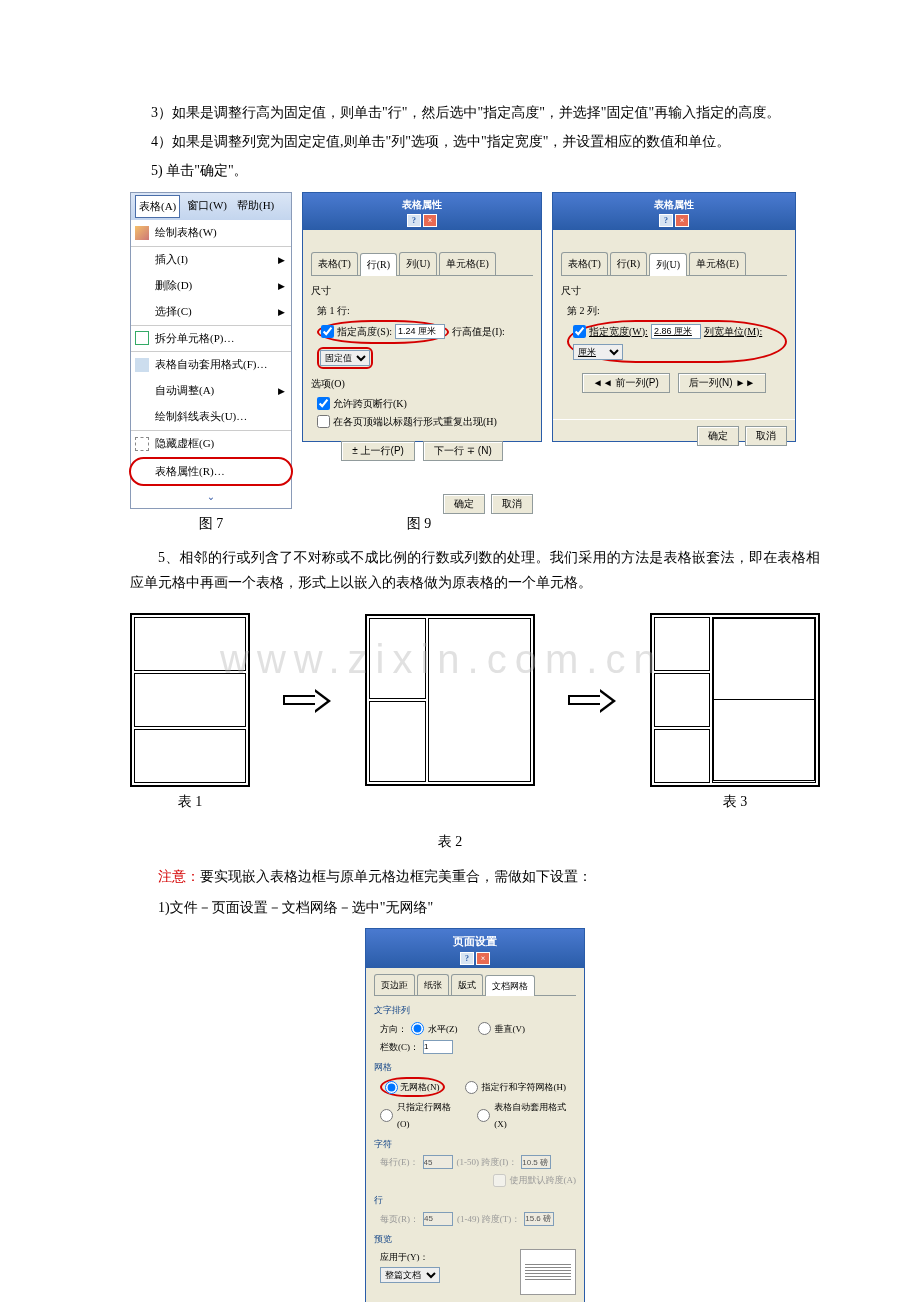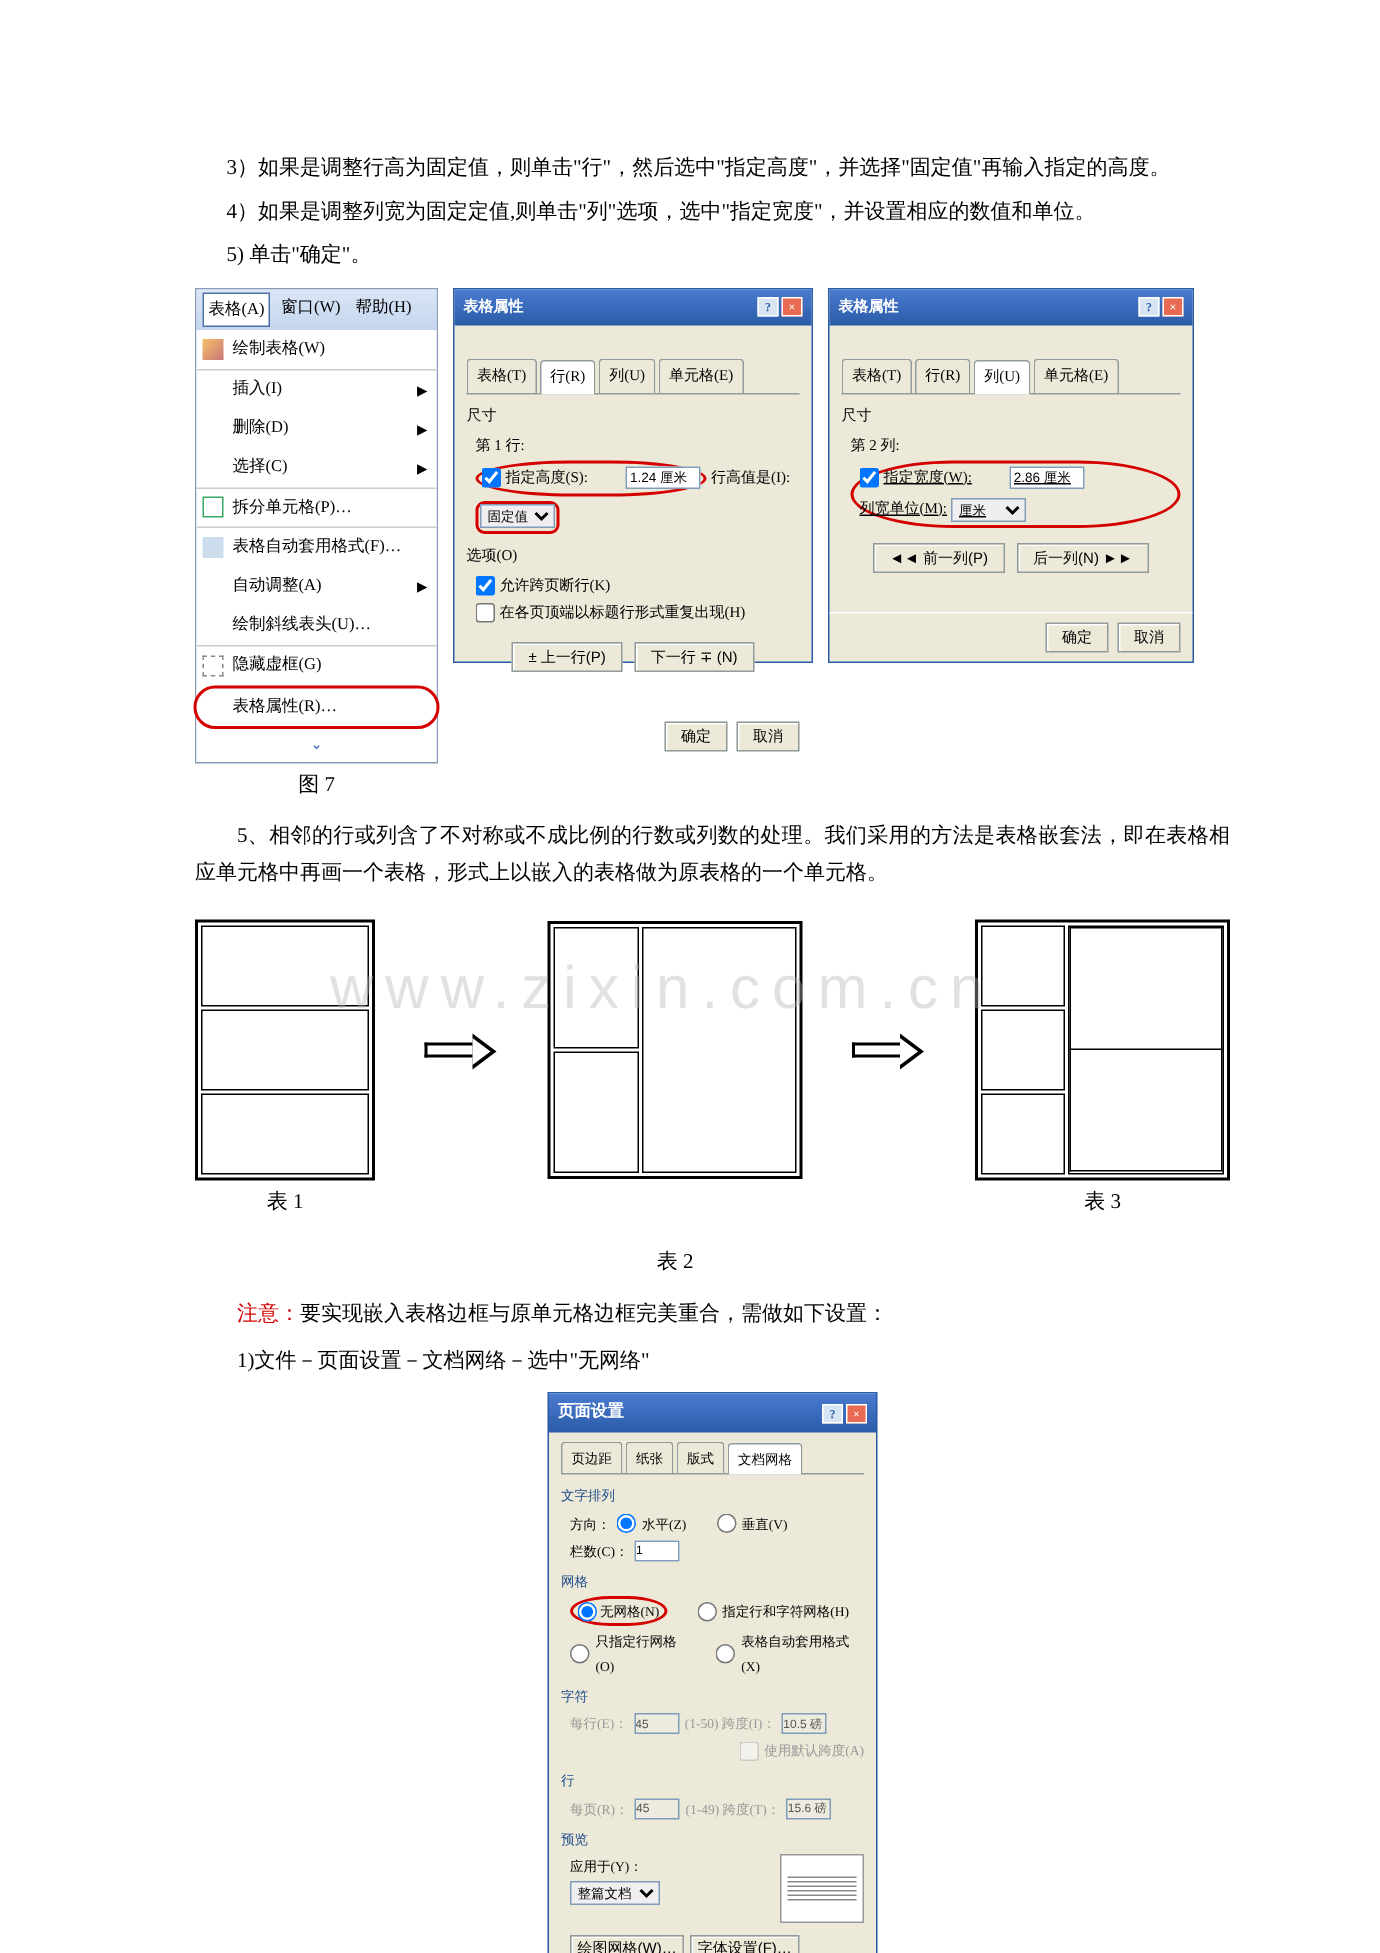--- a/index.html
+++ b/index.html
@@ -37,32 +37,32 @@
   .mi { display:flex; align-items:center; padding:3px 6px 3px 24px; border-bottom:0; position:relative; }
   .mi.sep { border-top:1px solid #ccc; }
   .mi .arrow { position:absolute; right:6px; font-size:9px; }
   .mi .ico { position:absolute; left:4px; width:14px; height:14px; }
   .circled { border:2px solid #d40000; border-radius:18px; margin:0 -2px; }
   .expand7 { text-align:center; color:#3a5ea9; font-size:10px; padding:2px; }
 
   
   .dlg { border:1px solid #2a5ca8; background:#ece9d8; font-size:10px; width:240px; display:flex; flex-direction:column; }
   .dlg9 { width:244px; }
-  .dlg-title { background:linear-gradient(#4a7ad0,#2a5ca8); color:#fff; padding:3px 6px; font-weight:bold; display:flex; justify-content:space-between; align-items:center; }
+  .dlg-title { background:linear-gradient(#4a7ad0,#2a5ca8); color:#fff; padding:3px 6px; font-weight:bold; display:flex; justify-content:flex-end; align-items:center;flex-direction:column; }
   .dlg-title .wbtns { display:flex; gap:2px; }
   .dlg-title .wbtn { width:14px; height:13px; background:#d7e4f2; border:1px solid #fff; font-size:8px; text-align:center; line-height:11px; color:#2a5ca8; }
   .dlg-title .wbtn.close { background:#e86a52; color:#fff; }
   .dlg-body { padding:22px 8px; flex:1; }
   .tabs { display:flex; border-bottom:1px solid #919b9c; margin-bottom:6px; }
   .tab { padding:2px 6px; border:1px solid #919b9c; border-bottom:none; background:#ece9d8; margin-right:2px; border-radius:3px 3px 0 0; }
   .tab.active { background:#fff; position:relative; top:1px; }
   .grp { margin-bottom:6px; }
   .grp-t { margin-bottom:2px; }
   .grp-line { display:flex; align-items:center; gap:3px; flex-wrap:wrap; }
-  .grp-line input[type=text]{ width:50px; height:15px; font-size:9px; border:1px solid #7f9db9; padding:0 2px;margin-left:22px; }
+  .grp-line input[type=text]{ width:50px; height:15px; font-size:9px; border:1px solid #7f9db9; padding:0 2px; }
   .grp-line select{ width:50px; height:16px; font-size:9px; border:1px solid #7f9db9; }
   .ell8 { border:2px solid #d40000; border-radius:50%/60%; padding:1px 2px; display:inline-flex; align-items:center; gap:3px; }
   .btnrow { display:flex; justify-content:center; gap:8px; margin:10px 0 4px; }
   .btn { border:1px solid #919b9c; background:#ece9d8; padding:2px 10px; font-size:10px; box-shadow:1px 1px 0 #fff inset; }
   .dlg-foot { border-top:1px solid #fff; padding:6px 8px; display:flex; justify-content:flex-end; gap:6px; }
 
   
   .tblrow { display:flex; align-items:center; justify-content:space-between; margin:18px 0 2px; position:relative; }
   .tbl { border:2px solid #000; }
   .tbl td { border:1px solid #000; }
@@ -242,20 +242,21 @@
       </div>
     </div>
     <div class="dlg-foot">
       <button class="btn">确定</button>
       <button class="btn">取消</button>
     </div>
   </div>
 </div>
 <div class="figlabels">
   <div style="width:162px;">图 7</div>
+  <div style="width:254px;">图 9</div>
 </div>
 
 <div class="para indent">5、相邻的行或列含了不对称或不成比例的行数或列数的处理。我们采用的方法是表格嵌套法，即在表格相应单元格中再画一个表格，形式上以嵌入的表格做为原表格的一个单元格。</div>
 
 <div class="tblrow">
   <div class="watermark" style="left:90px; top:10px;">www.zixin.com.cn</div>
   <table class="tbl t1">
       <tbody>
         <tr>
           <td></td>

